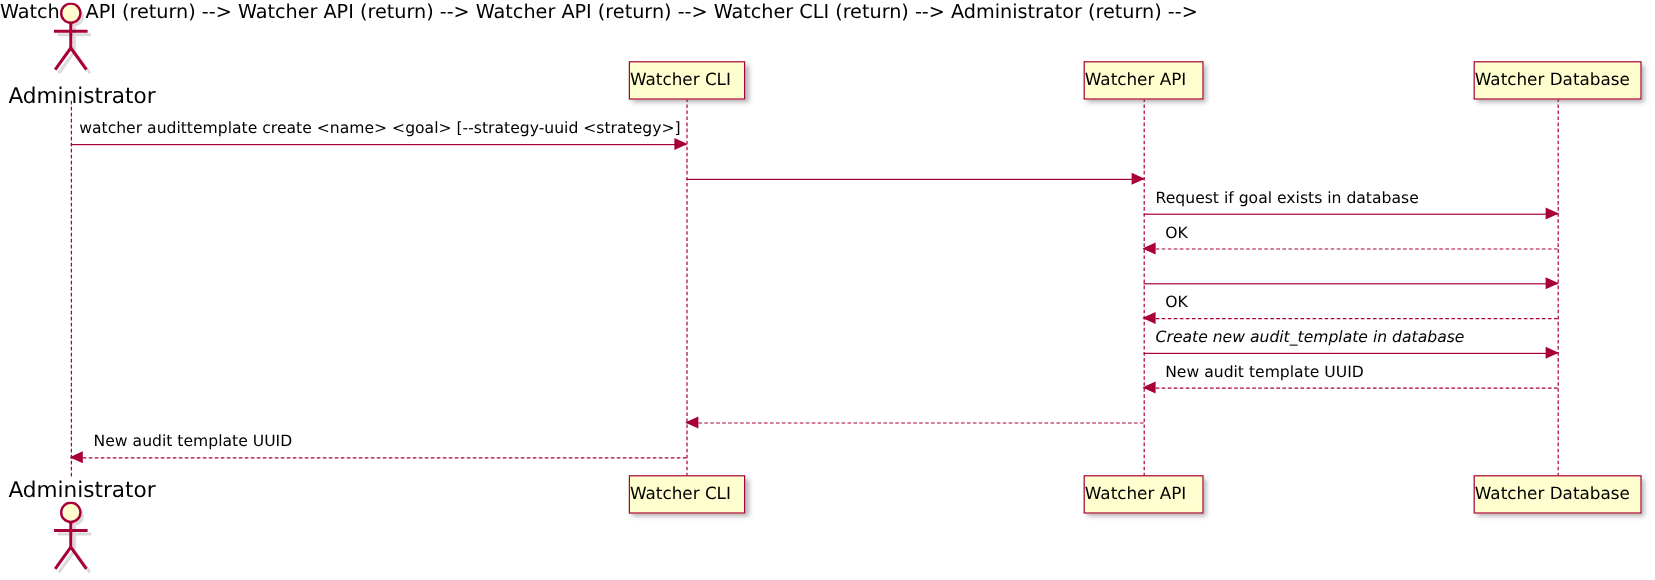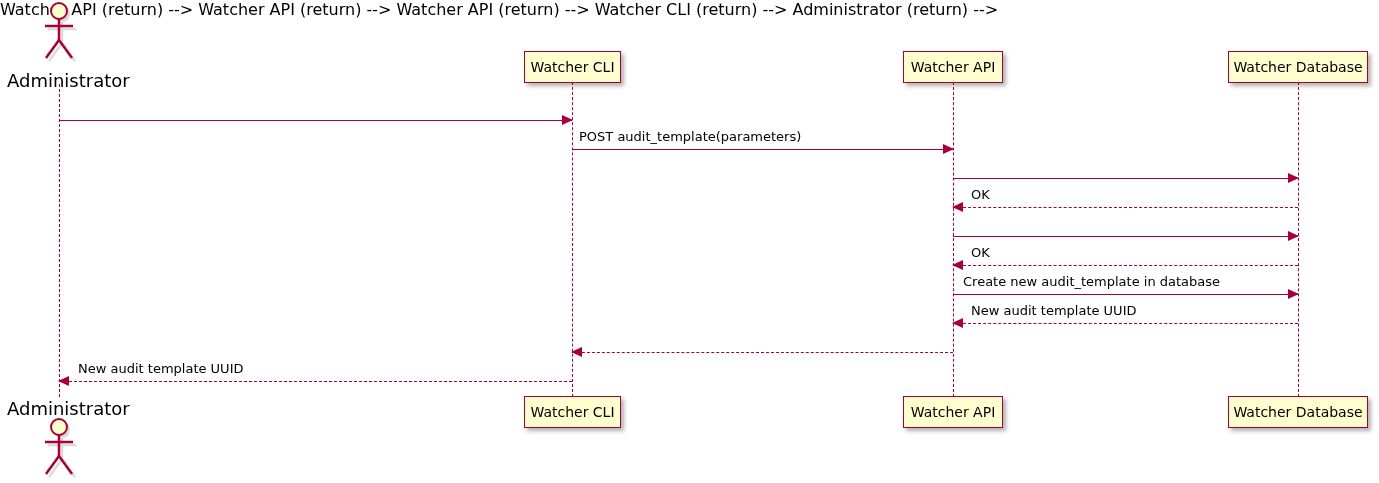--- a/index.html
+++ b/index.html
@@ -27,21 +27,21 @@
   }
   
   .participant-box {
     position: absolute;
     box-sizing: border-box;
     background: #FEFECE;
     border: 1.5px solid #A80036;
     box-shadow: 3px 3px 4px rgba(33,33,33,0.35);
     display: flex;
     align-items: center;
-    justify-content: center;
+    justify-content: flex-start;
     z-index: 4;
   }
   .participant-label {
     font-size: 14px;
     color: #000000;
     white-space: nowrap;
     line-height: 1;
   }
   
   .actor {
@@ -138,33 +138,34 @@
     <span class="participant-label">Watcher Database</span>
   </div>
 
   
 
   
   <div class="msg solid to-right" style="left:59px; top:120px; width:513px;">
     <div class="line"></div>
     <div class="head"></div>
   </div>
+  <div class="msg-label" style="left:66px; top:101px;">watcher audittemplate create &lt;name&gt; &lt;goal&gt; [--strategy-uuid &lt;strategy&gt;]</div>
 
   
   <div class="msg solid to-right" style="left:572px; top:149px; width:381px;">
     <div class="line"></div>
     <div class="head"></div>
   </div>
-  <div class="msg-label" style="left:579px; top:130px;">POST audit_template(parameters)</div>
 
   
   <div class="msg solid to-right" style="left:953px; top:178px; width:345px;">
     <div class="line"></div>
     <div class="head"></div>
   </div>
+  <div class="msg-label" style="left:963px; top:159px;">Request if goal exists in database</div>
 
    Watcher API (return) --&gt;
   <div class="msg dotted to-left" style="left:953px; top:207px; width:345px;">
     <div class="line"></div>
     <div class="head"></div>
   </div>
   <div class="msg-label" style="left:971px; top:188px;">OK</div>
 
   
   <div class="msg solid to-right" style="left:953px; top:236px; width:345px;">
@@ -177,21 +178,21 @@
     <div class="line"></div>
     <div class="head"></div>
   </div>
   <div class="msg-label" style="left:971px; top:246px;">OK</div>
 
   
   <div class="msg solid to-right" style="left:953px; top:294px; width:345px;">
     <div class="line"></div>
     <div class="head"></div>
   </div>
-  <div class="msg-label" style="left:963px; top:275px;">Create new audit_template in database</div>
+  <div class="msg-label" style="left:963px; top:275px;font-style:italic;">Create new audit_template in database</div>
 
    Watcher API (return) --&gt;
   <div class="msg dotted to-left" style="left:953px; top:323px; width:345px;">
     <div class="line"></div>
     <div class="head"></div>
   </div>
   <div class="msg-label" style="left:971px; top:304px;">New audit template UUID</div>
 
    Watcher CLI (return) --&gt;
   <div class="msg dotted to-left" style="left:572px; top:352px; width:381px;">

